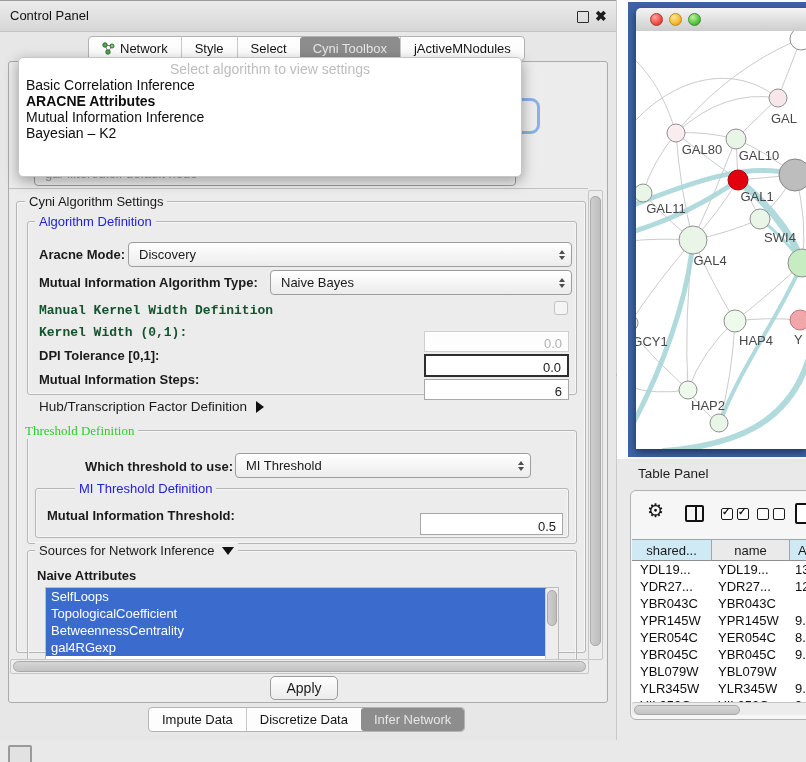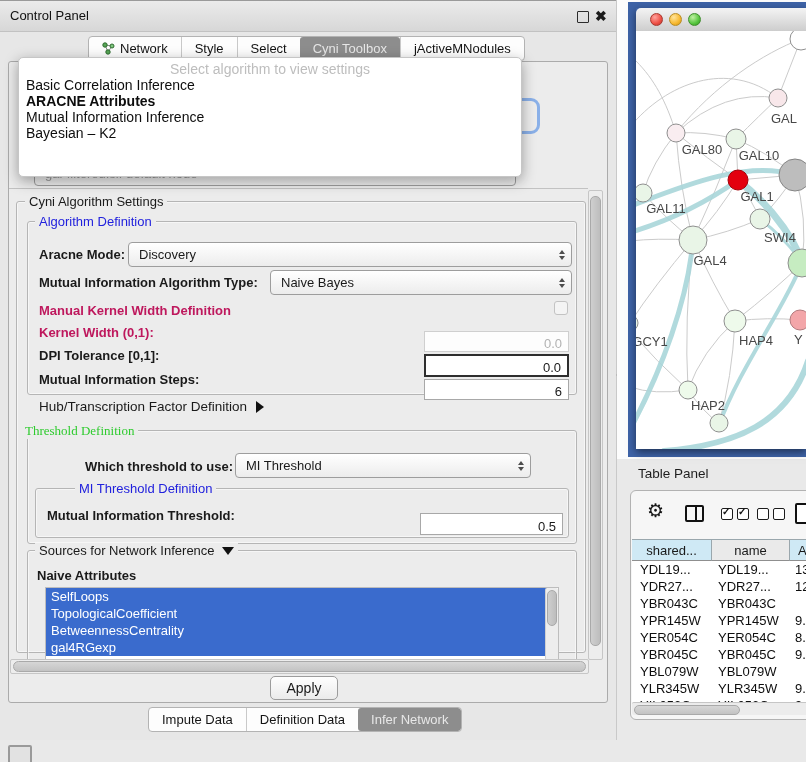--- a/index.html
+++ b/index.html
@@ -26,21 +26,21 @@
   .popup .it.bold{font-weight:bold;}
   
   .combo{background:linear-gradient(#ffffff,#ececec);border:1px solid #9d9d9d;border-radius:4px;font-size:13px;display:flex;align-items:center;padding:0 22px 0 10px;box-sizing:border-box;white-space:nowrap;}
   .updown{position:absolute;right:6px;top:50%;transform:translateY(-50%);display:flex;flex-direction:column;gap:2px;}
   .tri-up{width:0;height:0;border-left:3.5px solid transparent;border-right:3.5px solid transparent;border-bottom:4.5px solid #4d4d4d;}
   .tri-dn{width:0;height:0;border-left:3.5px solid transparent;border-right:3.5px solid transparent;border-top:4.5px solid #4d4d4d;}
   .field{background:#fff;border:1px solid #a8a8a8;font-size:13px;display:flex;align-items:flex-end;justify-content:flex-end;padding:0 6px;box-sizing:border-box;margin-top:9px;}
   .field.strong{border:2px solid #2e2e2e;}
   .field.dis{color:#b2b2b2;border-color:#cfcfcf;background:#fdfdfd;}
   .lbl{font-size:13px;font-weight:bold;color:#1a1a1a;white-space:nowrap;}
-  .lbl.dis{color:#be185d;}
+  .lbl.dis{color:#14532d;font-family:Liberation Mono, monospace;}
   .groupbox{border:1px solid #b5b5b5;border-radius:3px;box-shadow:inset 0 0 0 1px rgba(255,255,255,.55);}
   .gtitle{background:#ececec;padding:0 4px;font-size:13px;white-space:nowrap;z-index:2;}
   .gtitle.blue{color:#2121dd;} .gtitle.green{color:#2ecb2e;}
   .chk{width:14px;height:14px;border:1px solid #c3c3c3;border-radius:3px;background:#f4f4f4;box-sizing:border-box;}
   
   .sel-list{background:#ffffff;border:1px solid #bdbdbd;}
   .sel-item{height:17px;line-height:17px;background:#3a6bcd;color:#fff;font-size:13px;padding-left:5px;white-space:nowrap;}
   
   .sb-track{background:#ededed;border:1px solid #c6c6c6;border-radius:2px;}
   .sb-thumb{background:linear-gradient(90deg,#cfcfcf,#bdbdbd);border:1px solid #a9a9a9;border-radius:5px;}
@@ -227,21 +227,21 @@
 
     <div class="abs btn" style="left:270px;top:676px;width:66px;height:22px;">
       <span>Apply</span>
     </div>
 
     <div class="abs tabstrip" style="left:148px;top:707px;">
       <div class="tab">
           <span>Impute Data</span>
         </div>
       <div class="tab">
-          <span>Definition Data</span>
+          <span>Discretize Data</span>
         </div>
       <div class="tab sel">
           <span>Infer Network</span>
         </div>
     </div>
   </div>
 
   <div class="abs" style="left:8px;top:745px;width:20px;height:18px;border:2px solid #9a9a9a;border-radius:2px;background:#e2e2e2;"></div>
 
   <div class="abs" style="left:616px;top:371px;width:0;height:0;border-top:4px solid transparent;border-bottom:4px solid transparent;border-right:6px solid #9a9a9a;"></div>

